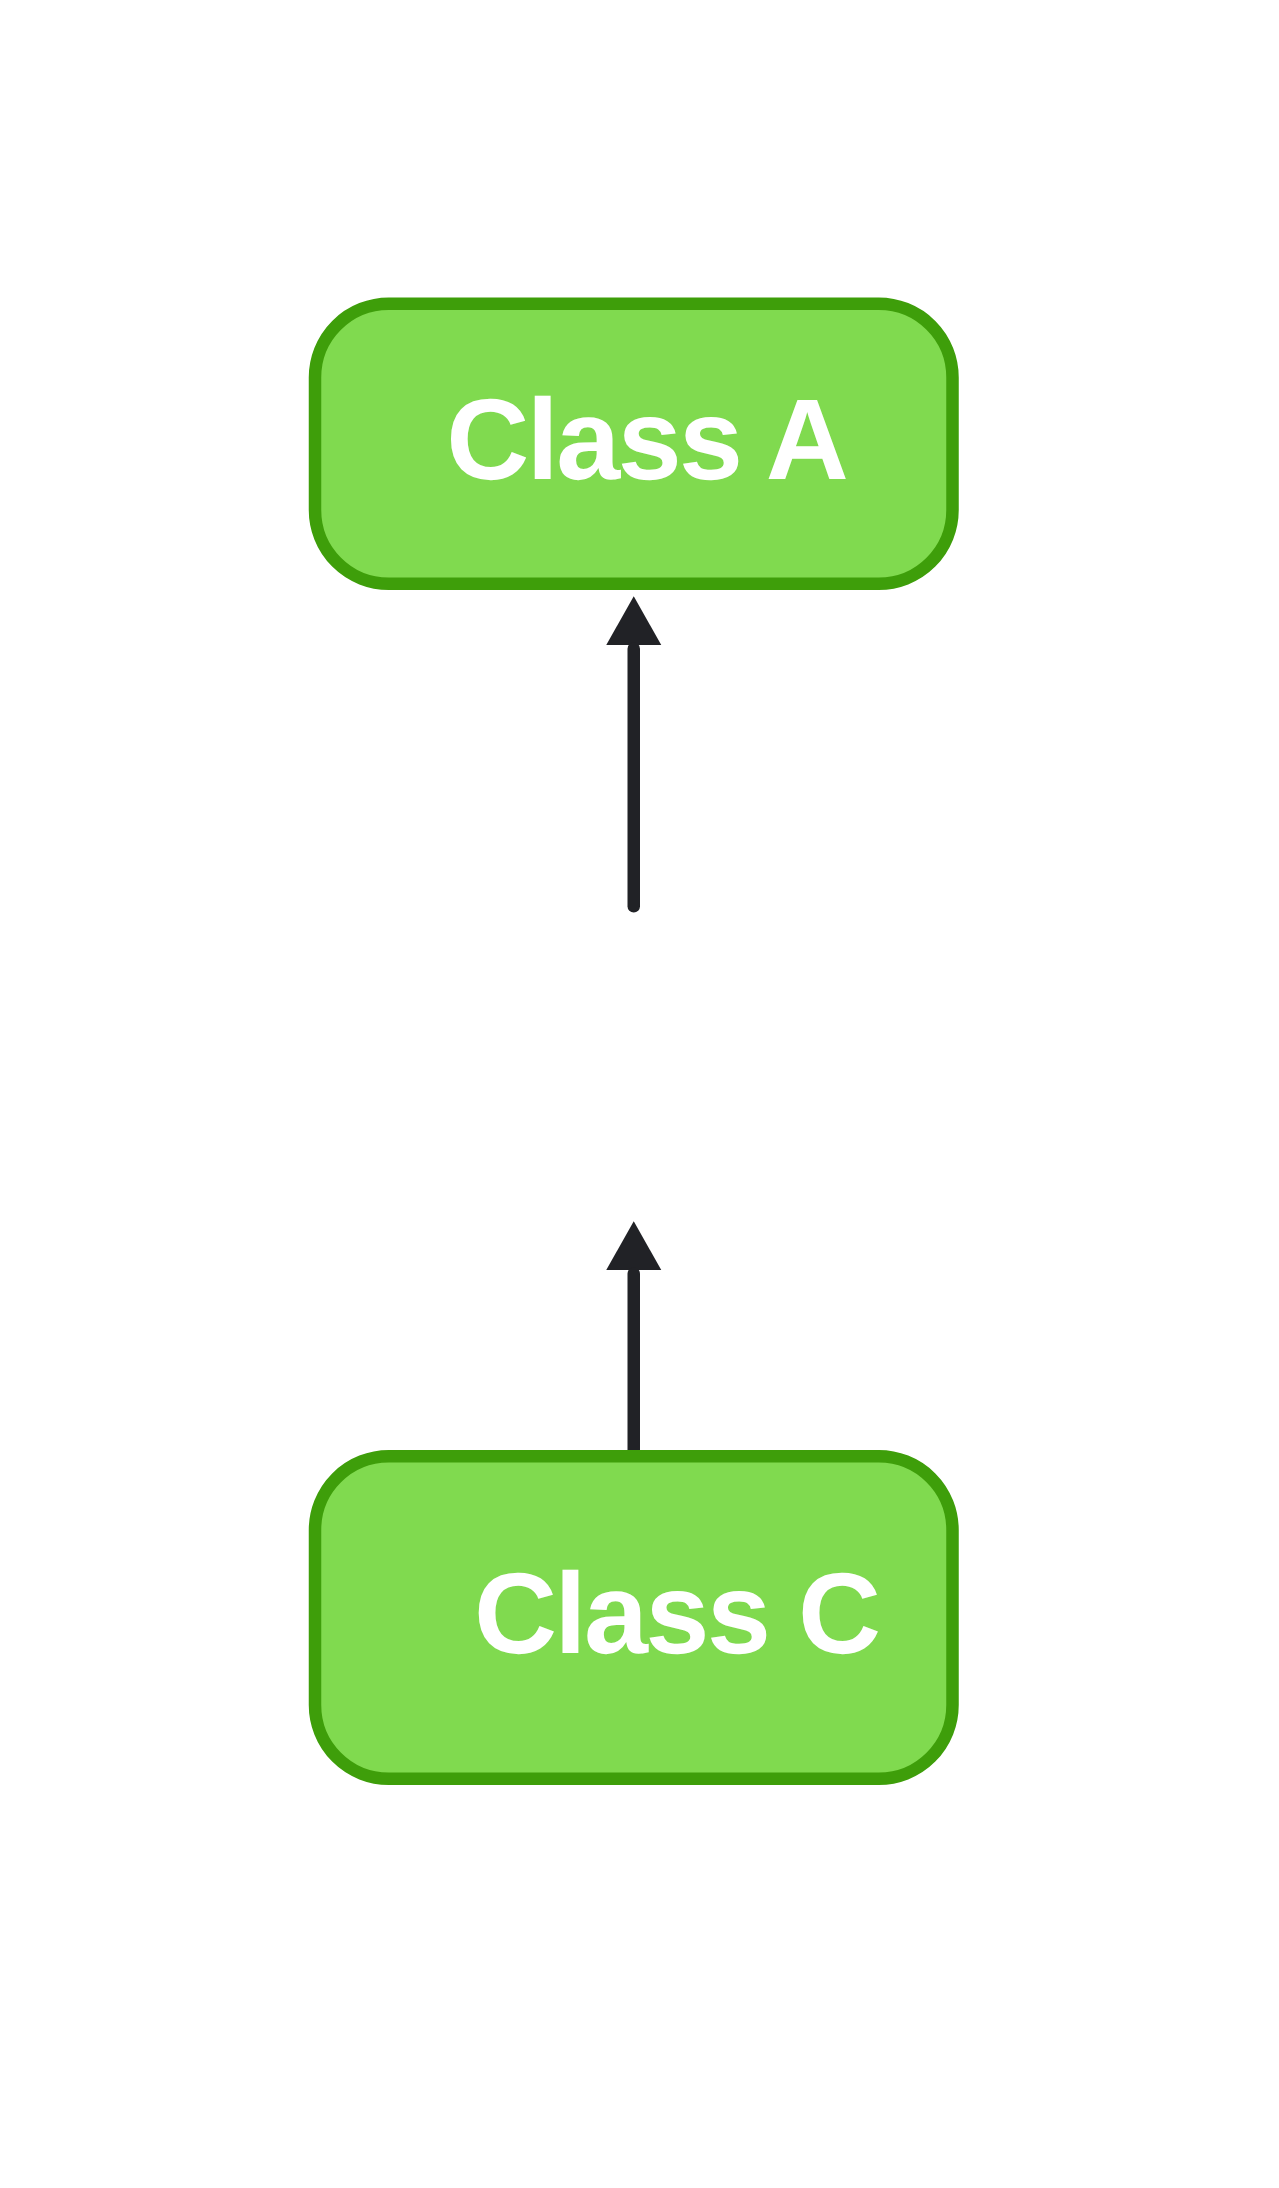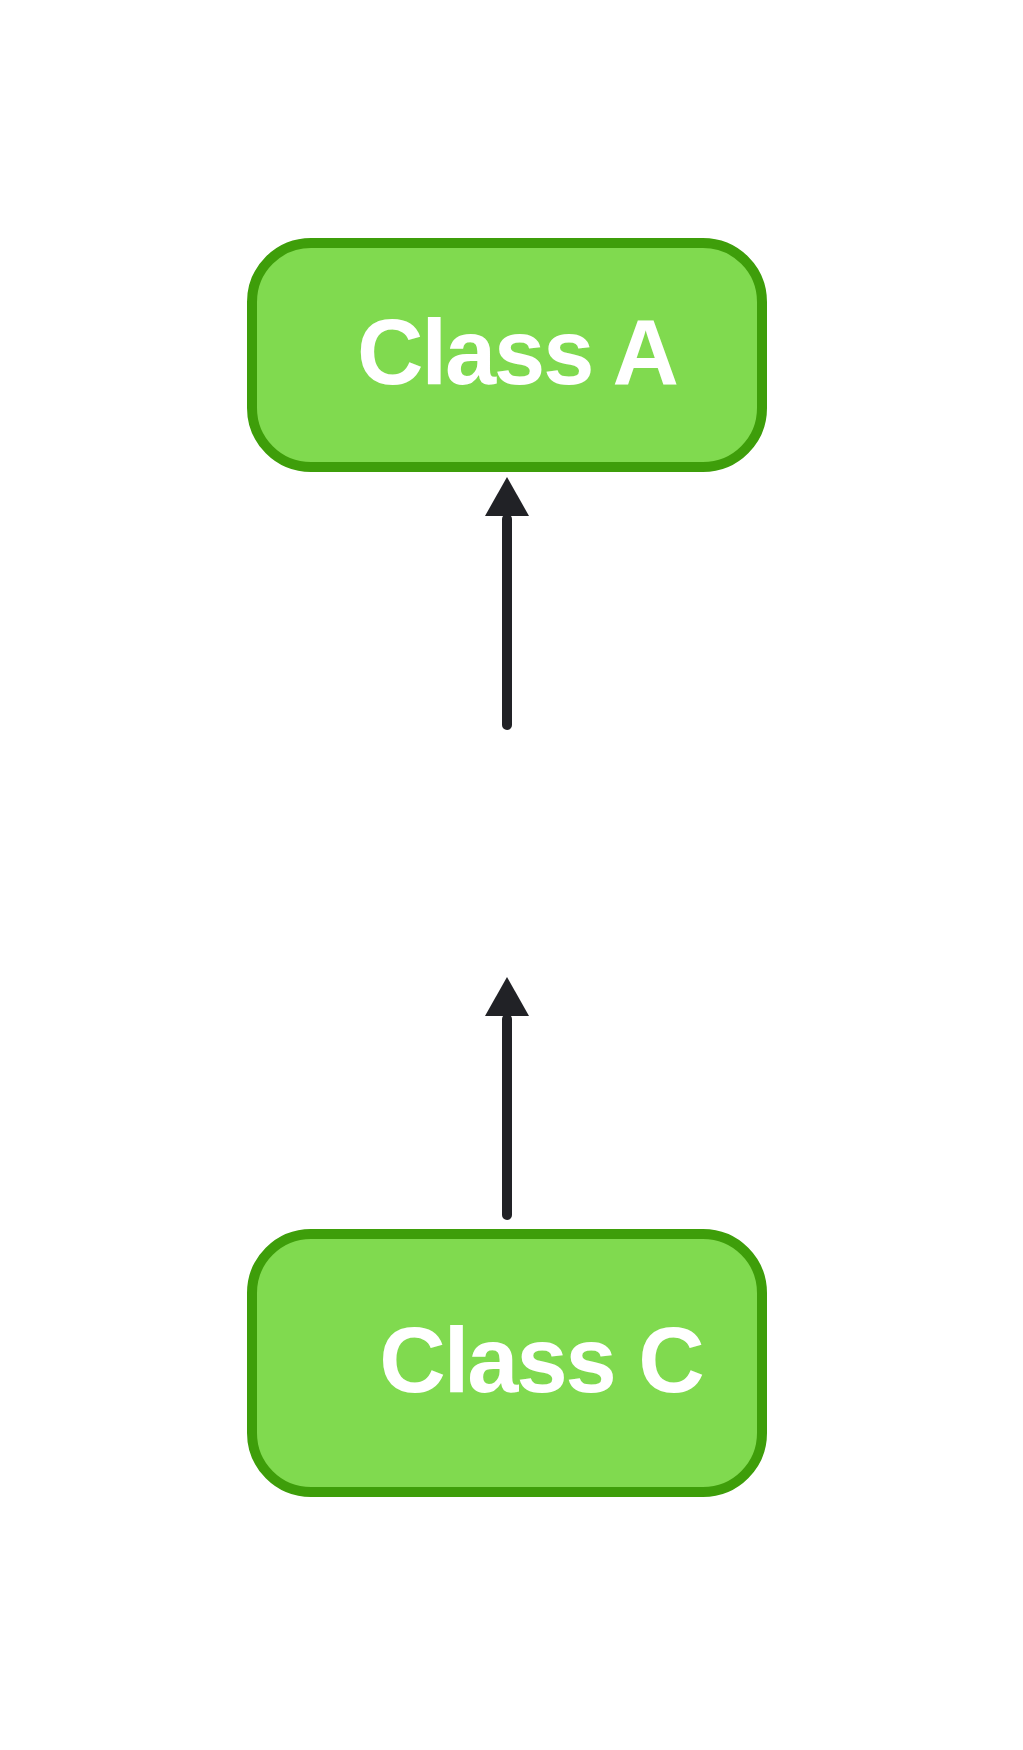--- a/index.html
+++ b/index.html
@@ -22,21 +22,21 @@
     box-sizing: border-box;
     background: var(--node-fill, #80DA4F);
     border: 10px solid var(--node-border, #3E9E0A);
     border-radius: 64px;
     display: flex;
     align-items: center;
     justify-content: center;
   }
   .node-a { top: 238px; height: 234px; }
   .node-b { top: 738px; height: 230px; }
-  .node-c { top: 1229px; height: 268px; }
+  .node-c { top: 1160px; height: 268px; }
   .node-label {
     font-size: 92px;
     font-weight: 700;
     letter-spacing: -2px;
     color: var(--label-text, #ffffff);
     white-space: nowrap;
     line-height: 1;
     padding-bottom: 6px;
   }
   .node-a .node-label { transform: translateX(10px); }

